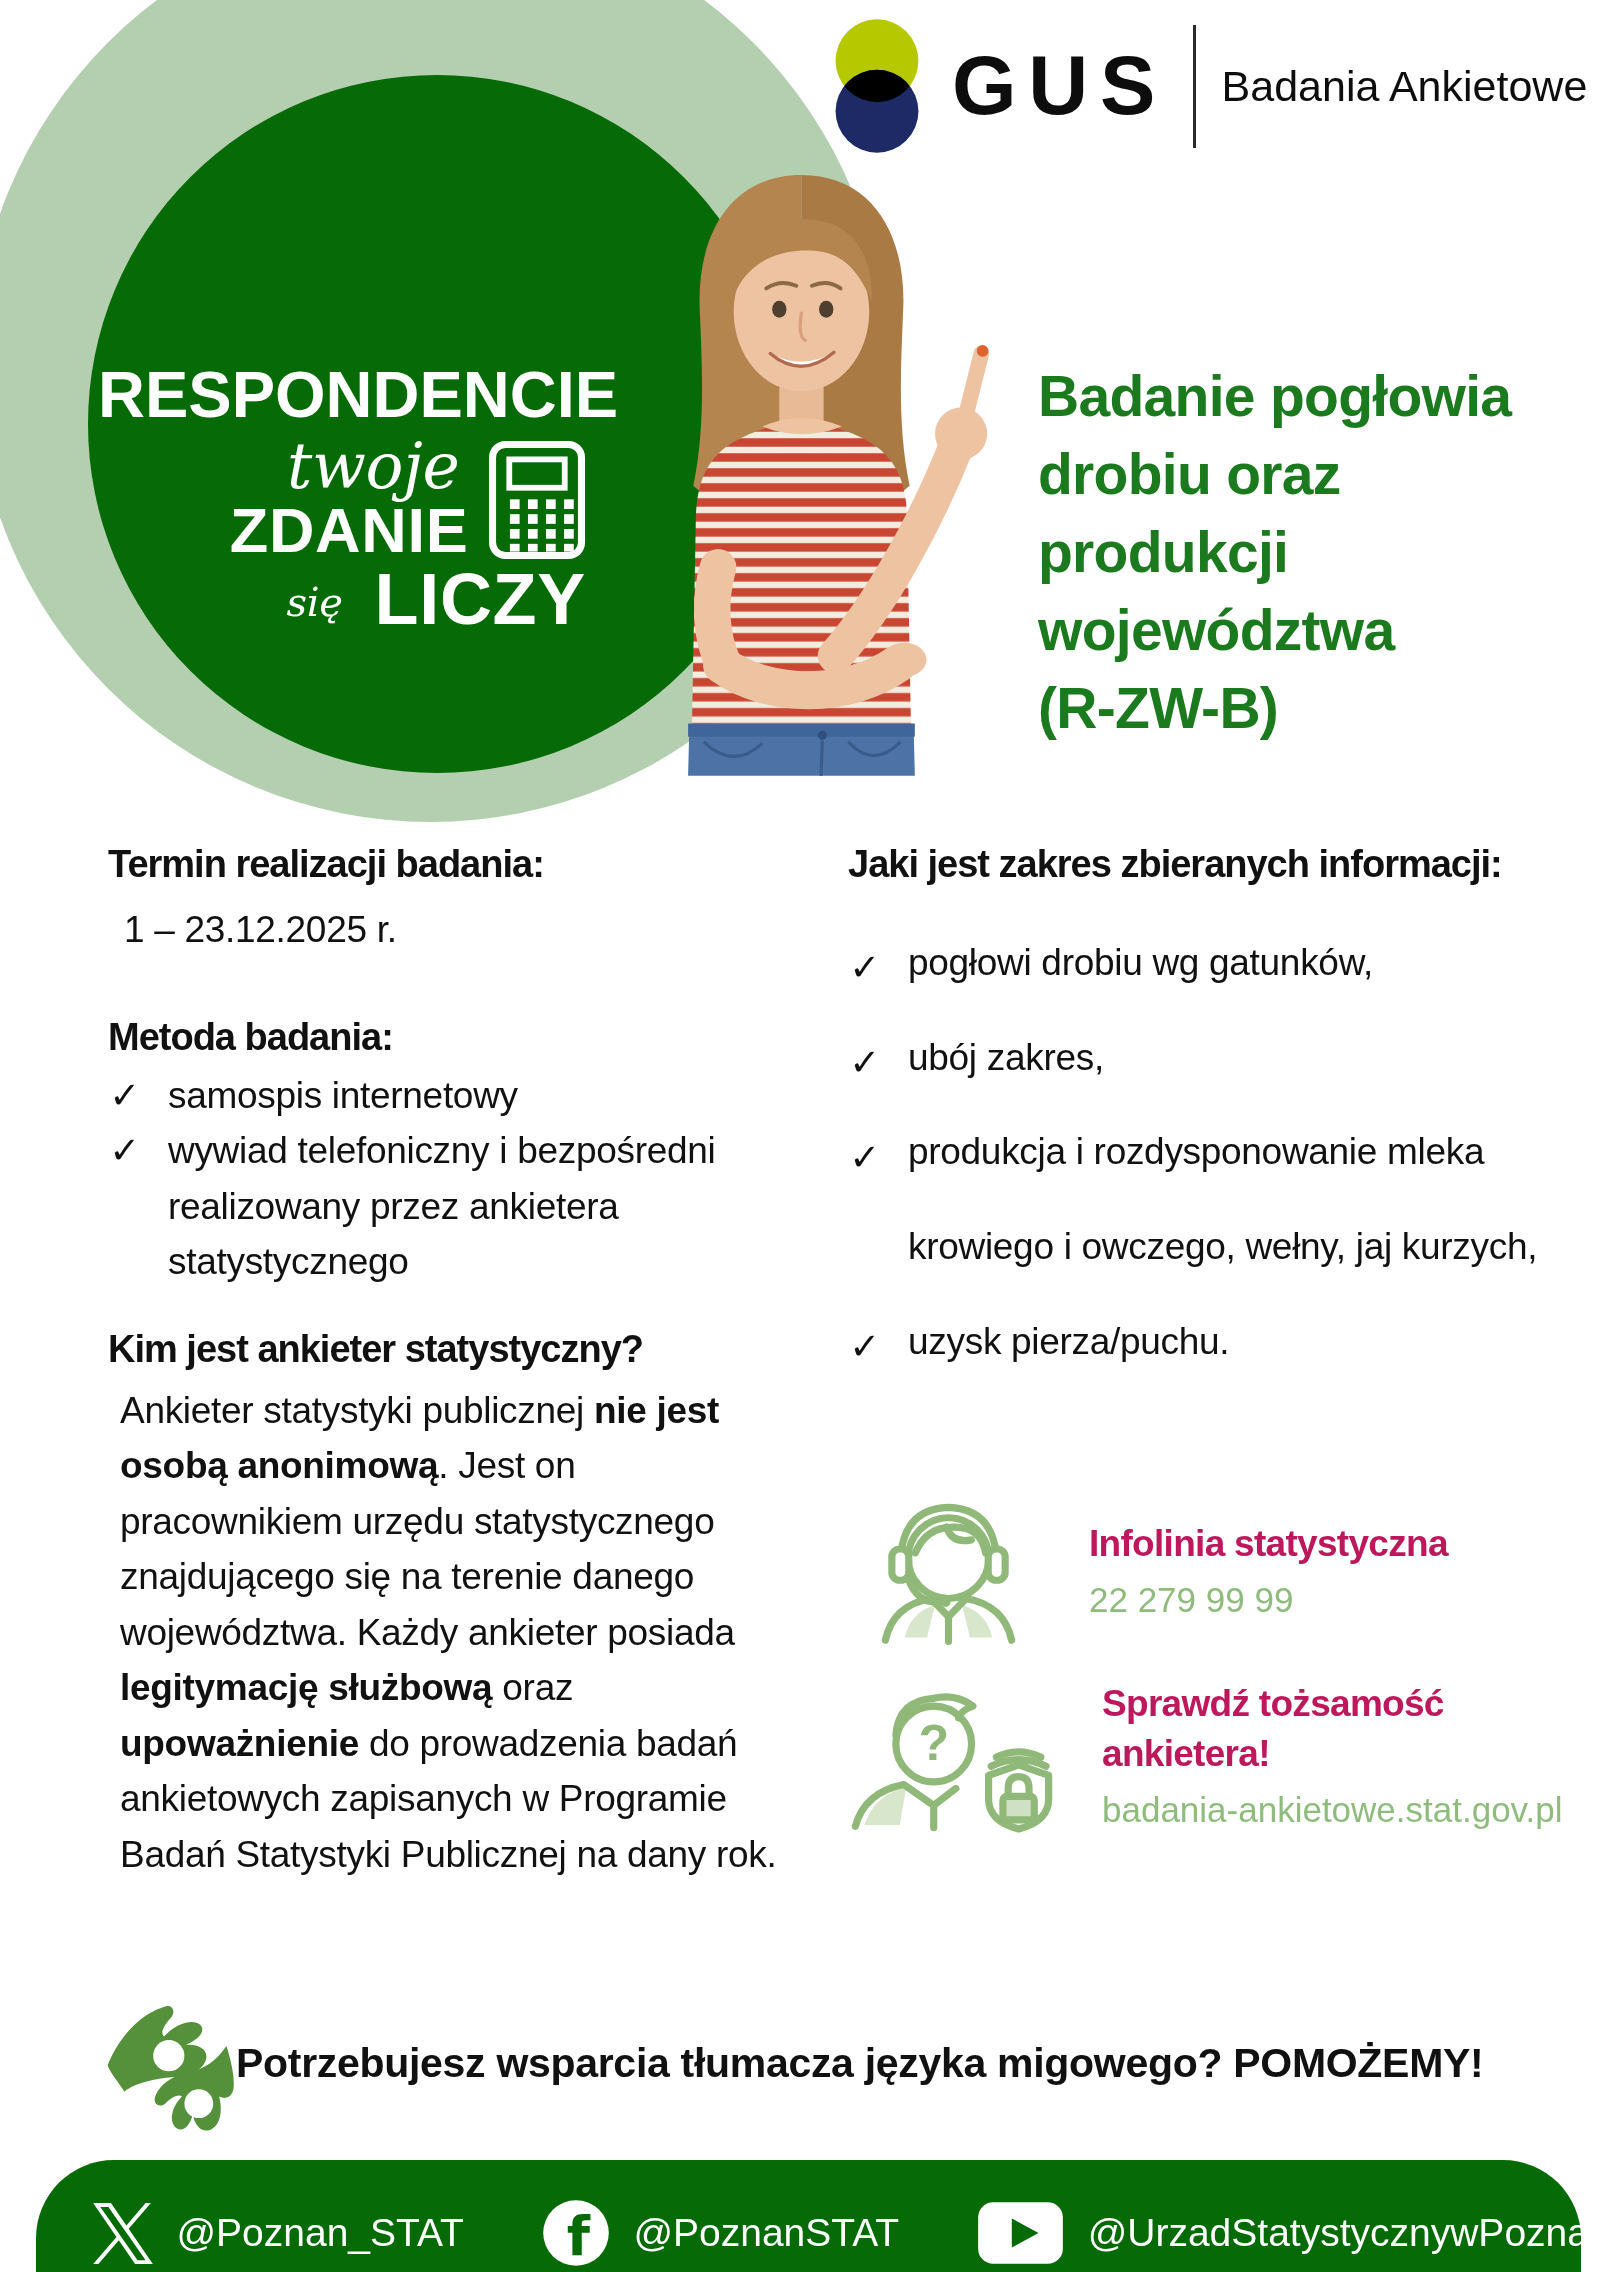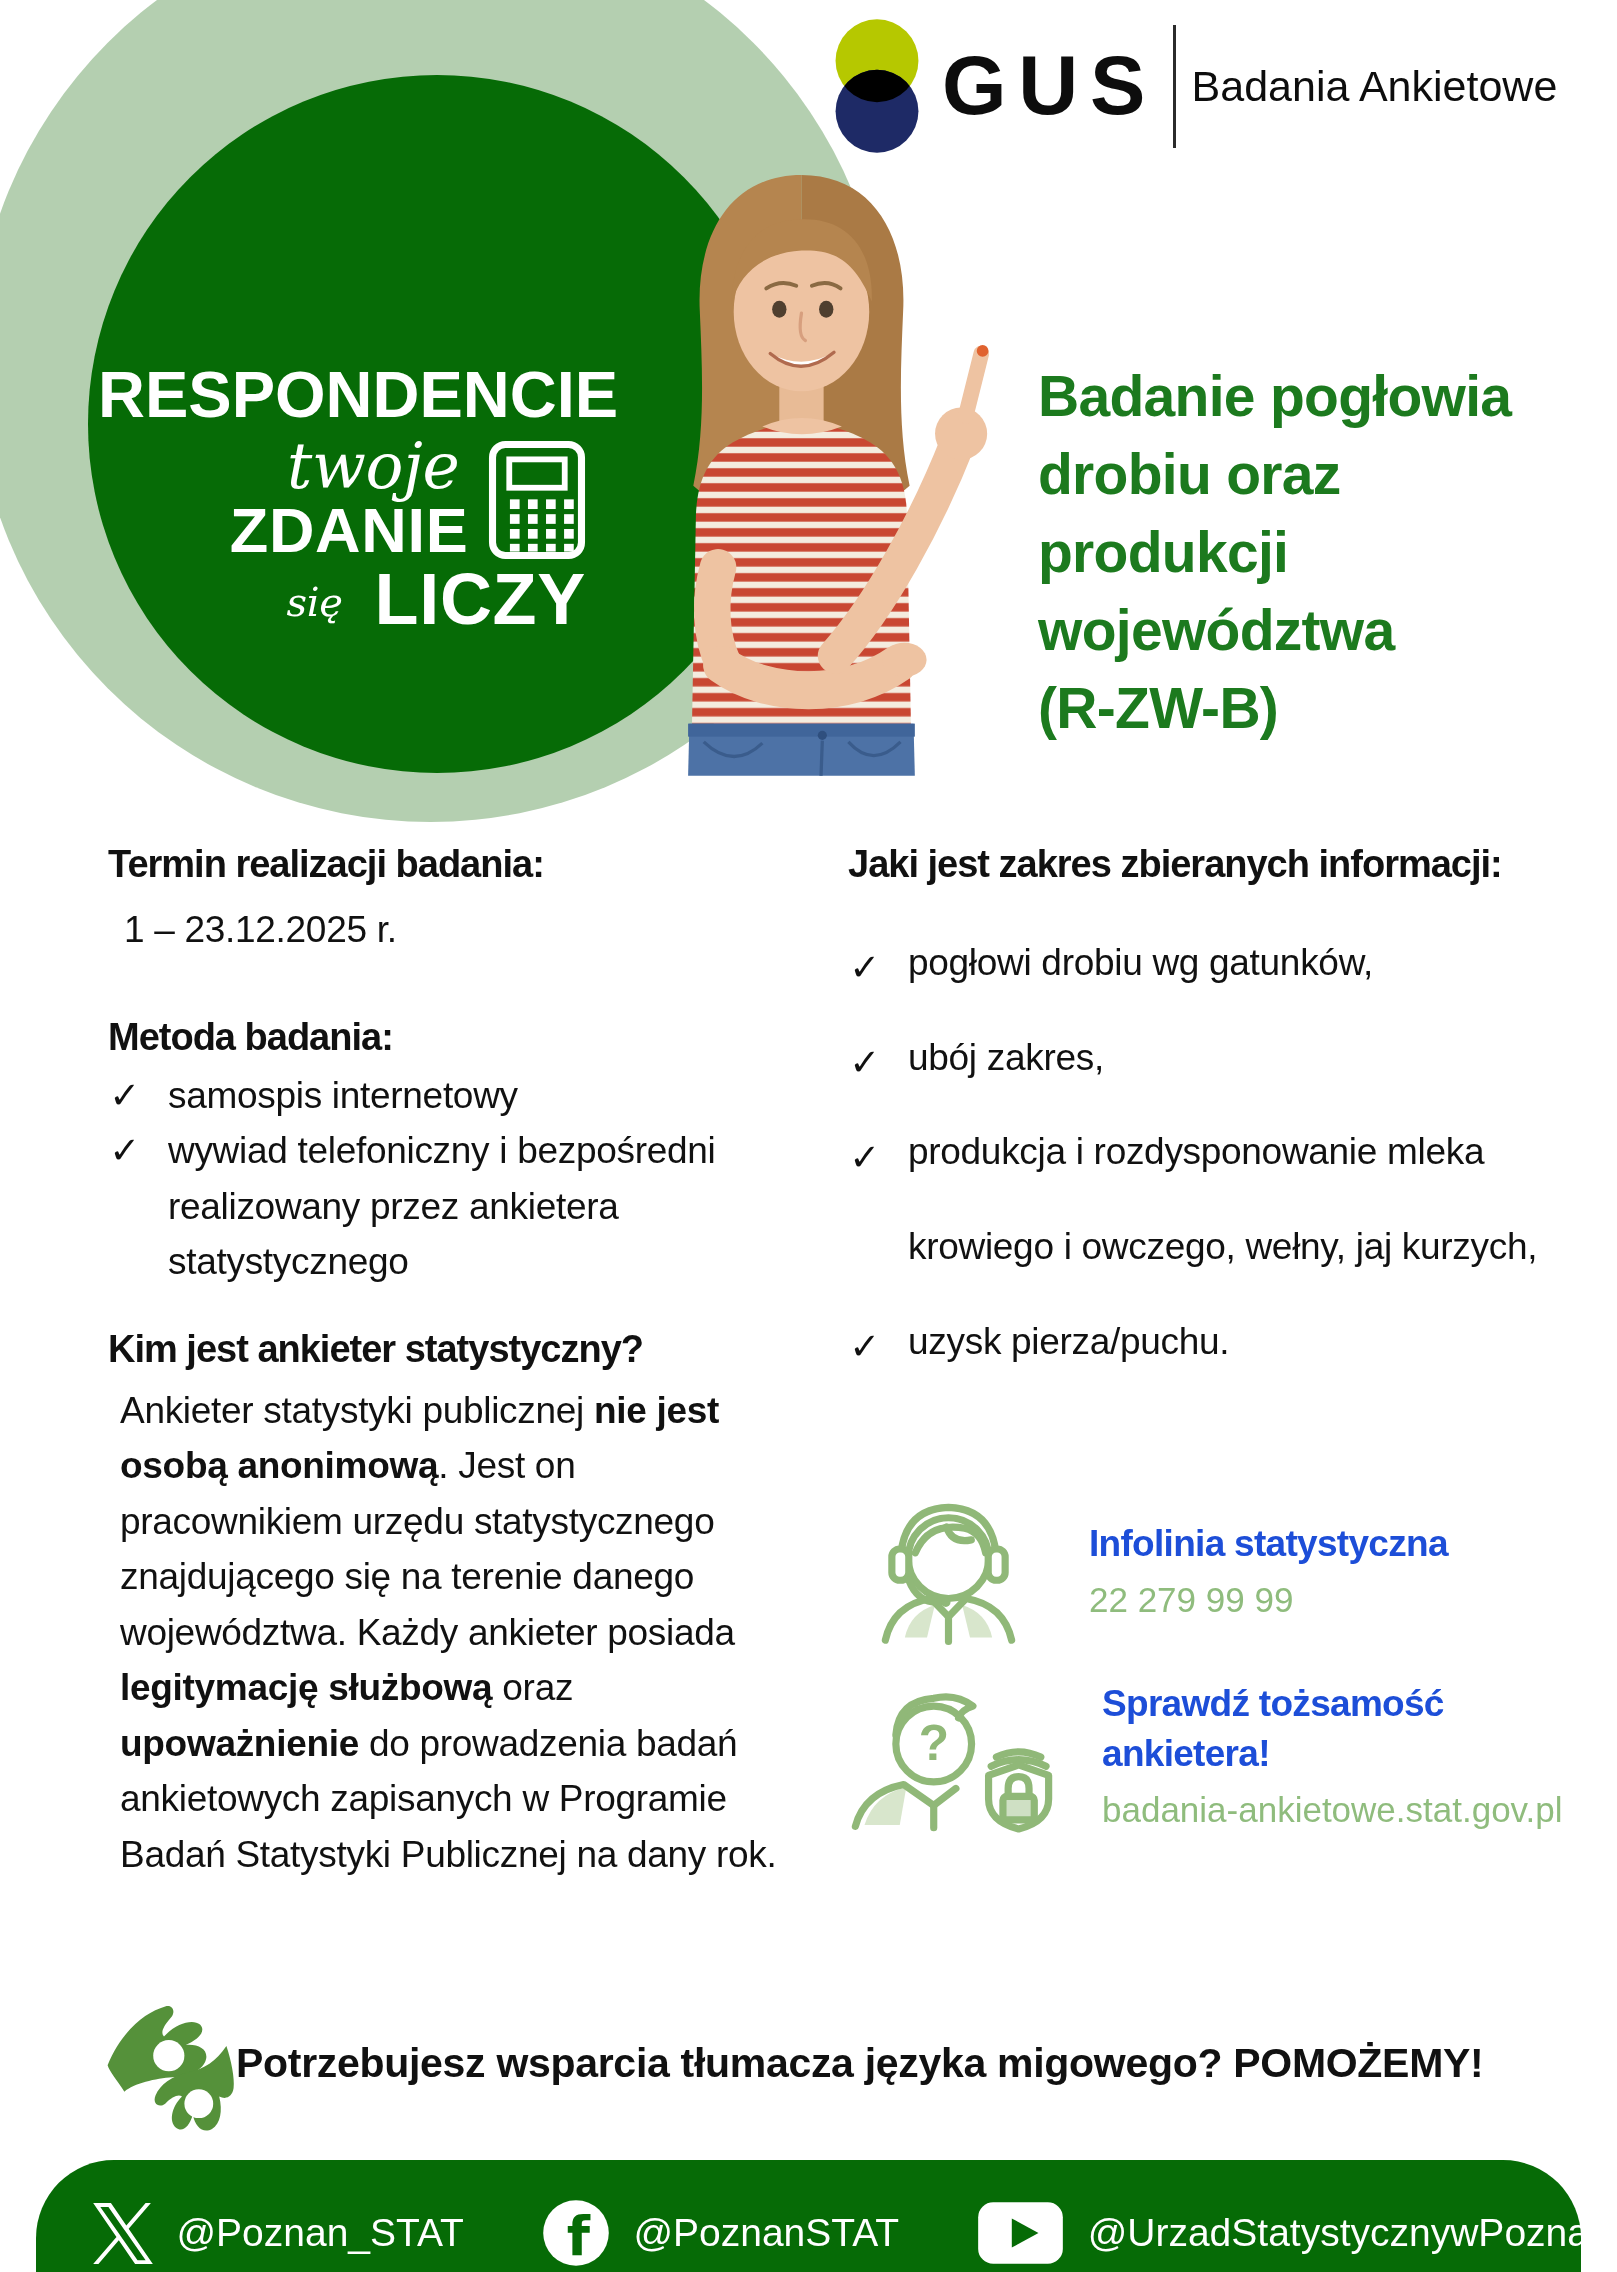--- a/index.html
+++ b/index.html
@@ -21,21 +21,21 @@
   .cc-row2 { display:flex; justify-content:flex-end; align-items:flex-start; gap:19.6px; margin-top:2.6px; }
   .cc-col { text-align:right; }
   .cc-twoje { font-family:"DejaVu Serif", serif; font-style:italic; font-size:63px; line-height:1.0; padding-right:9px; }
   .cc-zdanie { font-size:63px; font-weight:bold; line-height:1.0; margin-top:1.3px; letter-spacing:0.7px; }
   .cc-row3 { display:flex; justify-content:flex-end; align-items:flex-end; gap:32px; margin-top:1.3px; }
   .cc-sie { font-family:"DejaVu Serif", serif; font-style:italic; font-size:40px; padding-bottom:10.4px; }
   .cc-liczy { font-size:72px; font-weight:bold; line-height:1.0; letter-spacing:0.7px; }
   .calc-icon { width:98px; height:120px; margin-top:5.2px; }
 
   
-  .brand { position:absolute; left:828px; top:18px; height:136px; display:flex; align-items:center; gap:16px; z-index:5; }
+  .brand { position:absolute; left:828px; top:18px; height:136px; display:flex; align-items:center; gap:26px; z-index:5; }
   .brand-mark { width:98px; height:136px; }
   .brand-gus { font-size:83px; font-weight:bold; letter-spacing:11.7px; color:#0d0d0d; }
   .brand-divider { width:2.6px; height:123px; background:#2b2b2b; }
   .brand-badge { font-size:43px; color:#0d0d0d; letter-spacing:0; white-space:nowrap; }
 
   
   .woman { position:absolute; left:606px; top:150px; width:417px; height:626px; z-index:3; }
 
   
   .study-title { position:absolute; left:1038px; top:357px; width:567px; z-index:4;
@@ -55,21 +55,21 @@
   .checks-wide .ck { top:5.2px; }
   .col-right .h-block { margin-bottom:30px; }
   .kim-p { font-size:37px; line-height:1.5; margin:12px; }
 
   
   .contact-row { position:absolute; display:flex; align-items:center; z-index:4; }
   .contact-row1 { left:867px; top:1493px; gap:59px; }
   .contact-row2 { left:841px; top:1676px; gap:39px; }
   .contact-icon1 { width:163px; height:153px; }
   .contact-icon2 { width:222px; height:157px; }
-  .contact-label { font-size:37px; font-weight:bold; color:#1d4ed8; letter-spacing:-0.7px; line-height:1.35; }
+  .contact-label { font-size:37px; font-weight:bold; color:#be185d; letter-spacing:-0.7px; line-height:1.35; }
   .contact-value { font-size:35px; color:#8fbc7d; margin-top:10.4px; letter-spacing:0px; }
 
   
   .sign-row { position:absolute; left:98px; top:1988px; display:flex; align-items:center; z-index:4;font-weight:bold; }
   .sign-icon { width:138px; height:151px; }
   .sign-text { font-size:41px; letter-spacing:-0.3px; }
 
   
   .footer { position:absolute; left:36px; right:36px; top:2160px; bottom:0;
     background:#066b06; border-radius:78px 78px 0 0;

